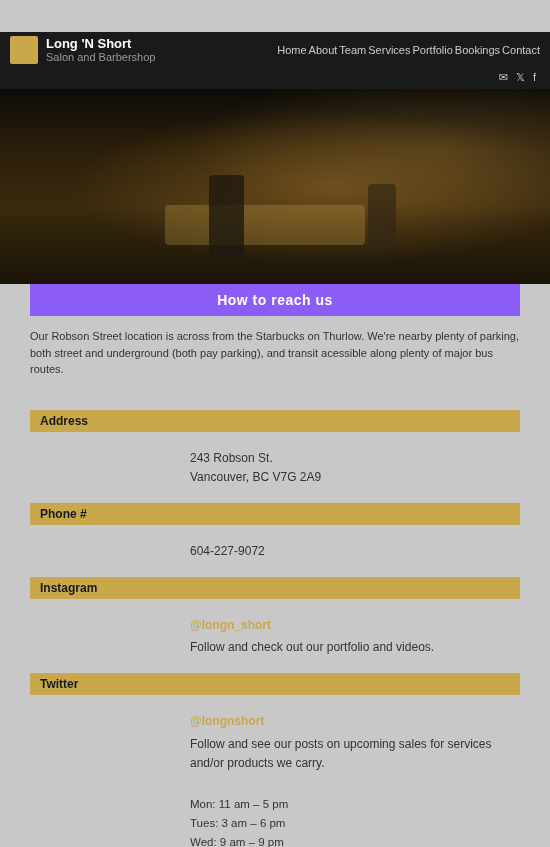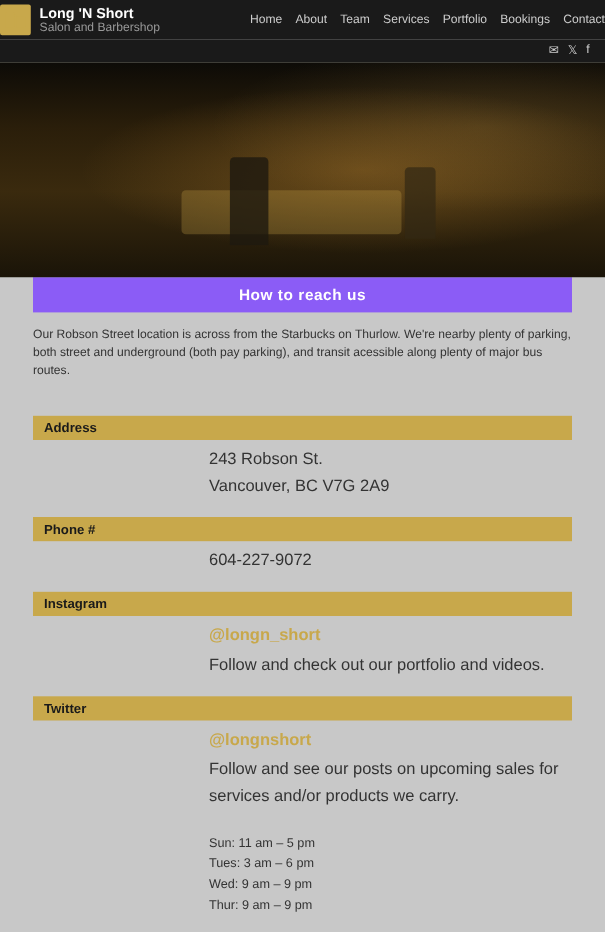--- a/index.html
+++ b/index.html
@@ -11,22 +11,23 @@
       font-size: 12px;
       color: #222;
     }
 
     
     .header {
       background: #1a1a1a;
       display: flex;
       align-items: center;
       justify-content: space-between;
-      padding: 6px 0;
+      padding: 6px 10px;
       height: 36px;
+      margin-top: 32px;
     }
     .header-logo {
       display: flex;
       align-items: center;
       gap: 8px;
     }
     .logo-icon {
       width: 28px;
       height: 28px;
       background: #c8a84b;
@@ -48,21 +49,21 @@
       color: #fff;
       font-size: 13px;
       font-weight: bold;
     }
     .logo-sub {
       color: #999;
       font-size: 11px;
     }
     .nav {
       display: flex;
-      gap: 12px;
+      gap: 2px;
       align-items: center;
     }
     .nav a {
       color: #ccc;
       text-decoration: none;
       font-size: 11px;
     }
 
     
     .header-social {
@@ -163,22 +164,22 @@
     .info-label {
       background: #c8a84b;
       color: #1a1a1a;
       padding: 4px 10px;
       font-size: 12px;
       font-weight: bold;
       display: block;
       width: 100%;
     }
     .info-content {
-      padding: 6px 10px 6px 160px;
-      font-size: 15px;
+      padding: 17px 10px 6px 160px;
+      font-size: 12px;
       color: #333;
       line-height: 1.6;
     }
     .info-content a {
       color: #b8860b;
       text-decoration: none;
     }
     .info-content .handle {
       color: #c8a84b;
       font-weight: bold;
@@ -268,21 +269,21 @@
   <div class="info-block">
     <span class="info-label">Twitter</span>
     <div class="info-content">
       <a class="handle">@longnshort</a>
       <span>Follow and see our posts on upcoming sales for services and/or products we carry.</span>
     </div>
   </div>
 
   <div class="info-block">
     <div class="hours-content">
-      <div>Sun: 11 am – 5 pm</div>
+      <div>Mon: 11 am – 5 pm</div>
       <div>Tues: 3 am – 6 pm</div>
       <div>Wed: 9 am – 9 pm</div>
       <div>Thur: 9 am – 9 pm</div>
 
     </div>
   </div>
 
 </div>
 
 </body></html>

